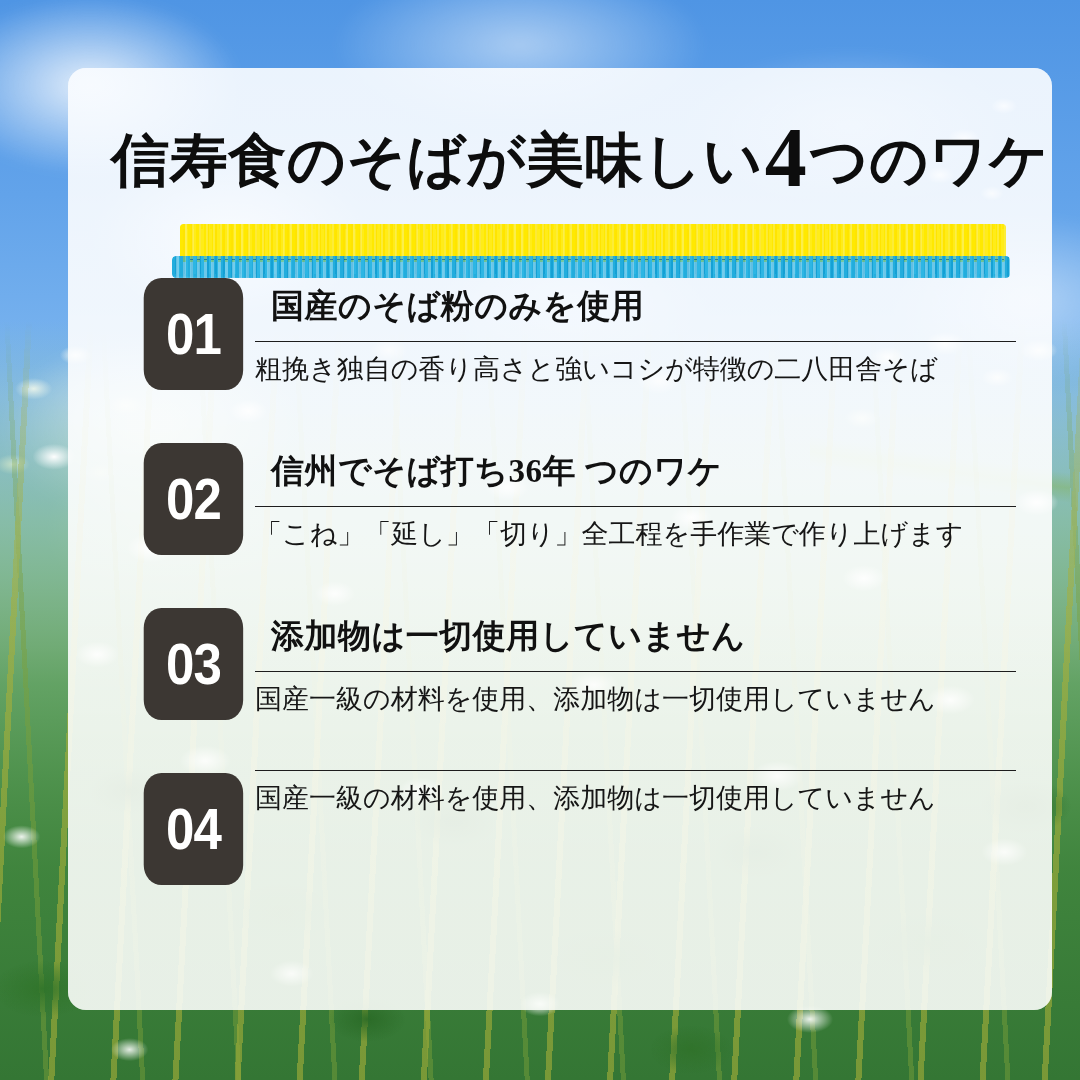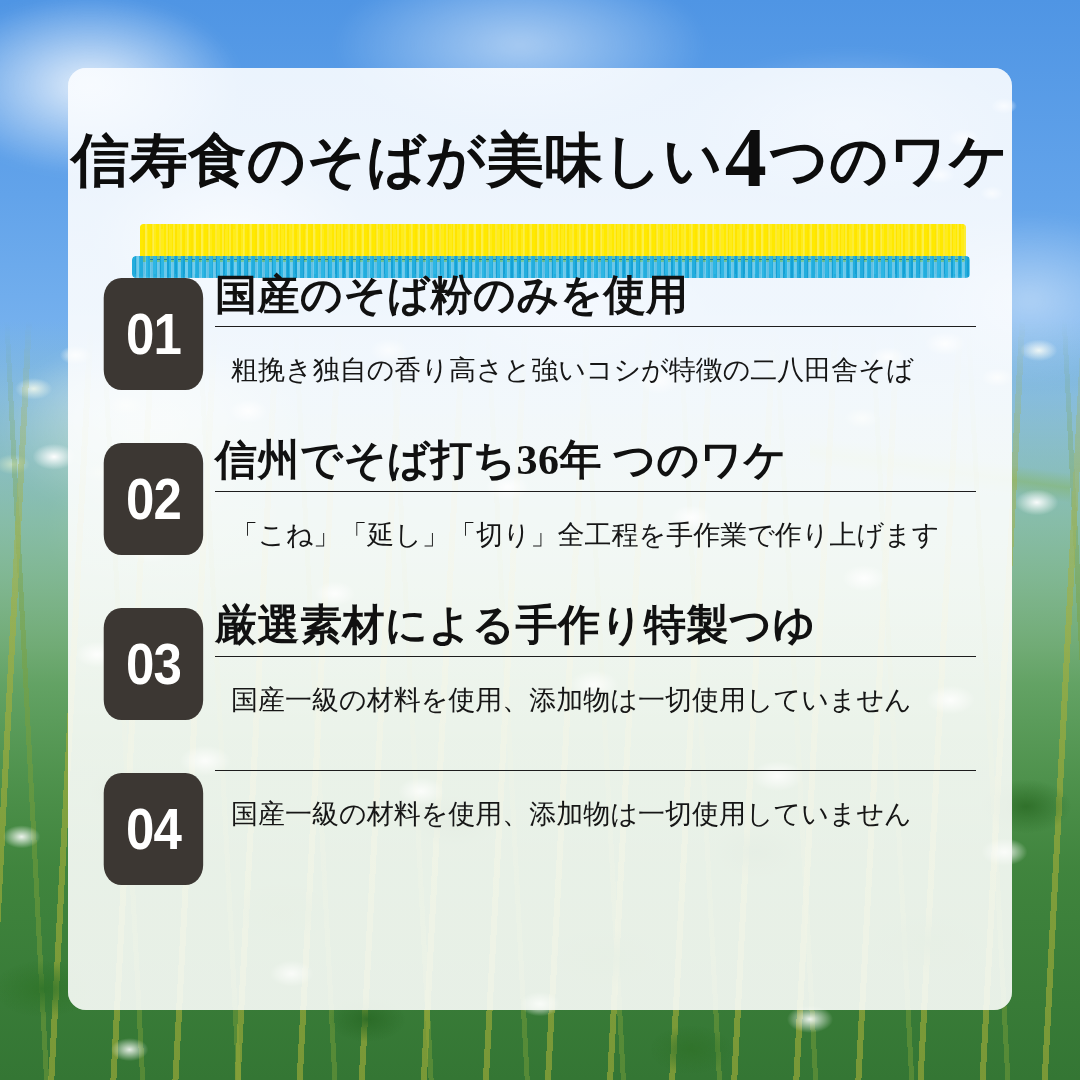--- a/index.html
+++ b/index.html
@@ -198,20 +198,21 @@
   
   .card {
     position: absolute;
     left: 68px;
     top: 68px;
     width: 944px;
     height: 942px;
     border-radius: 18px;
     background: rgba(255,255,255,0.82);
     overflow: hidden;
+    padding-left: 40px;
   }
   
   .card::before {
     content: "";
     position: absolute;
     inset: 0;
     background: linear-gradient(180deg,
       rgba(244,249,255,0.55) 0%,
       rgba(252,253,255,0.45) 24%,
       rgba(255,255,255,0.42) 48%,
@@ -379,43 +380,43 @@
   .row-text {
     position: absolute;
     left: 147px;
     top: 0;
     right: 36px;
   }
 
   .row-head {
     font-family: "Liberation Serif", "DejaVu Serif", serif;
     font-weight: 700;
-    font-size: 42px;
+    font-size: 33px;
     line-height: 1.12;
     color: #111111;
-    margin: 0;
+    margin: 16px;
     padding-top: 4px;
     letter-spacing: 0.5px;
     white-space: nowrap;
   }
 
   .row-divider {
     height: 1px;
     background: #1d1d1d;
     margin-top: 7px;
     margin-bottom: 0;
   }
 
   .row-sub {
     font-family: "Liberation Sans", "DejaVu Sans", sans-serif;
     font-weight: 400;
     font-size: 27px;
     line-height: 1.35;
     color: #161616;
-    margin: 16px;
+    margin: 0;
     padding-top: 9px;
     letter-spacing: 0px;
     white-space: nowrap;
   }
 
 </style>
 </head>
 <body>
 
 <div class="stage">
@@ -474,21 +475,21 @@
             <div class="row-divider"></div>
             <p class="row-sub">「こね」「延し」「切り」全工程を手作業で作り上げます</p>
           </div>
         </div>
 
         <div class="row">
           <div class="badge">
               <span>03</span>
             </div>
           <div class="row-text">
-            <p class="row-head">厳選素材による手作り特製つゆ</p>
+            <p class="row-head">添加物は一切使用していません</p>
             <div class="row-divider"></div>
             <p class="row-sub">国産一級の材料を使用、添加物は一切使用していません</p>
           </div>
         </div>
 
         <div class="row">
           <div class="badge">
               <span>04</span>
             </div>
           <div class="row-text">

